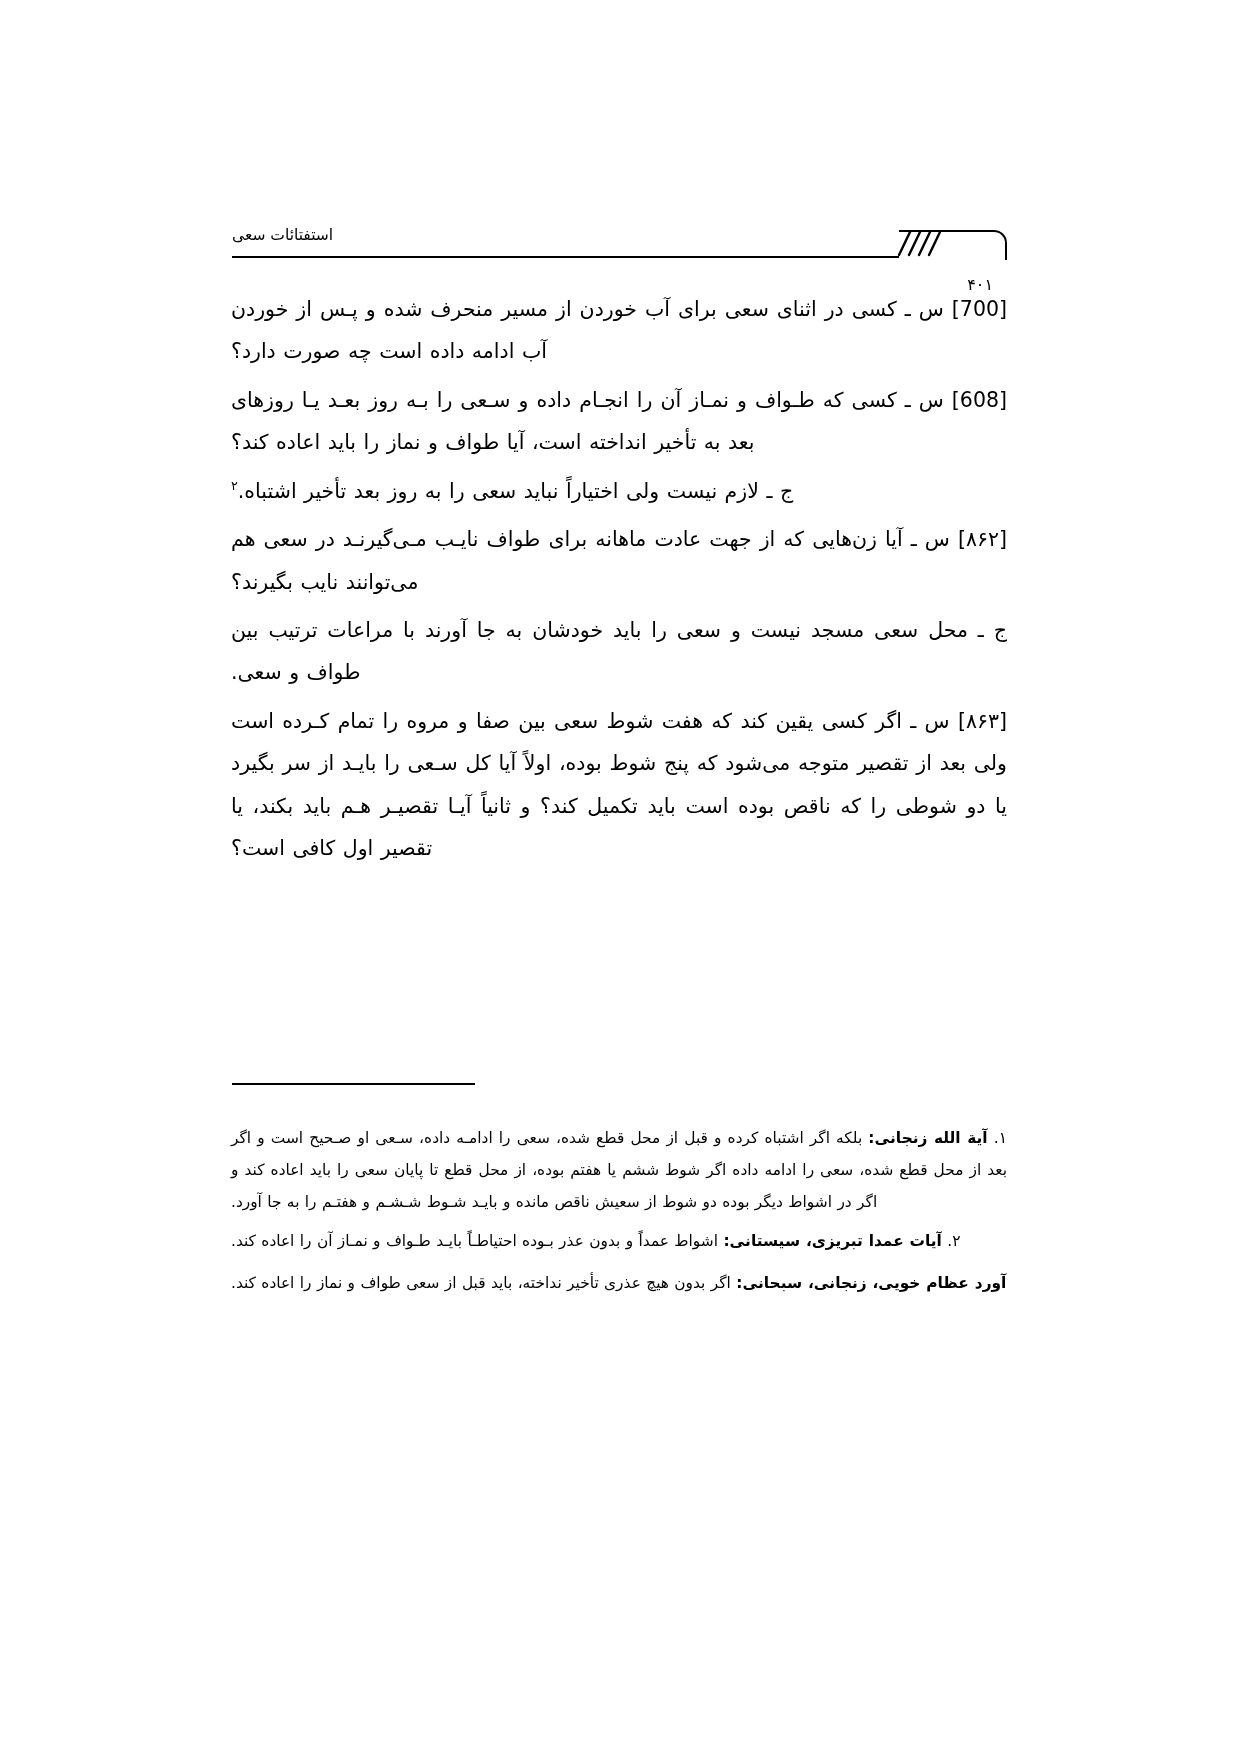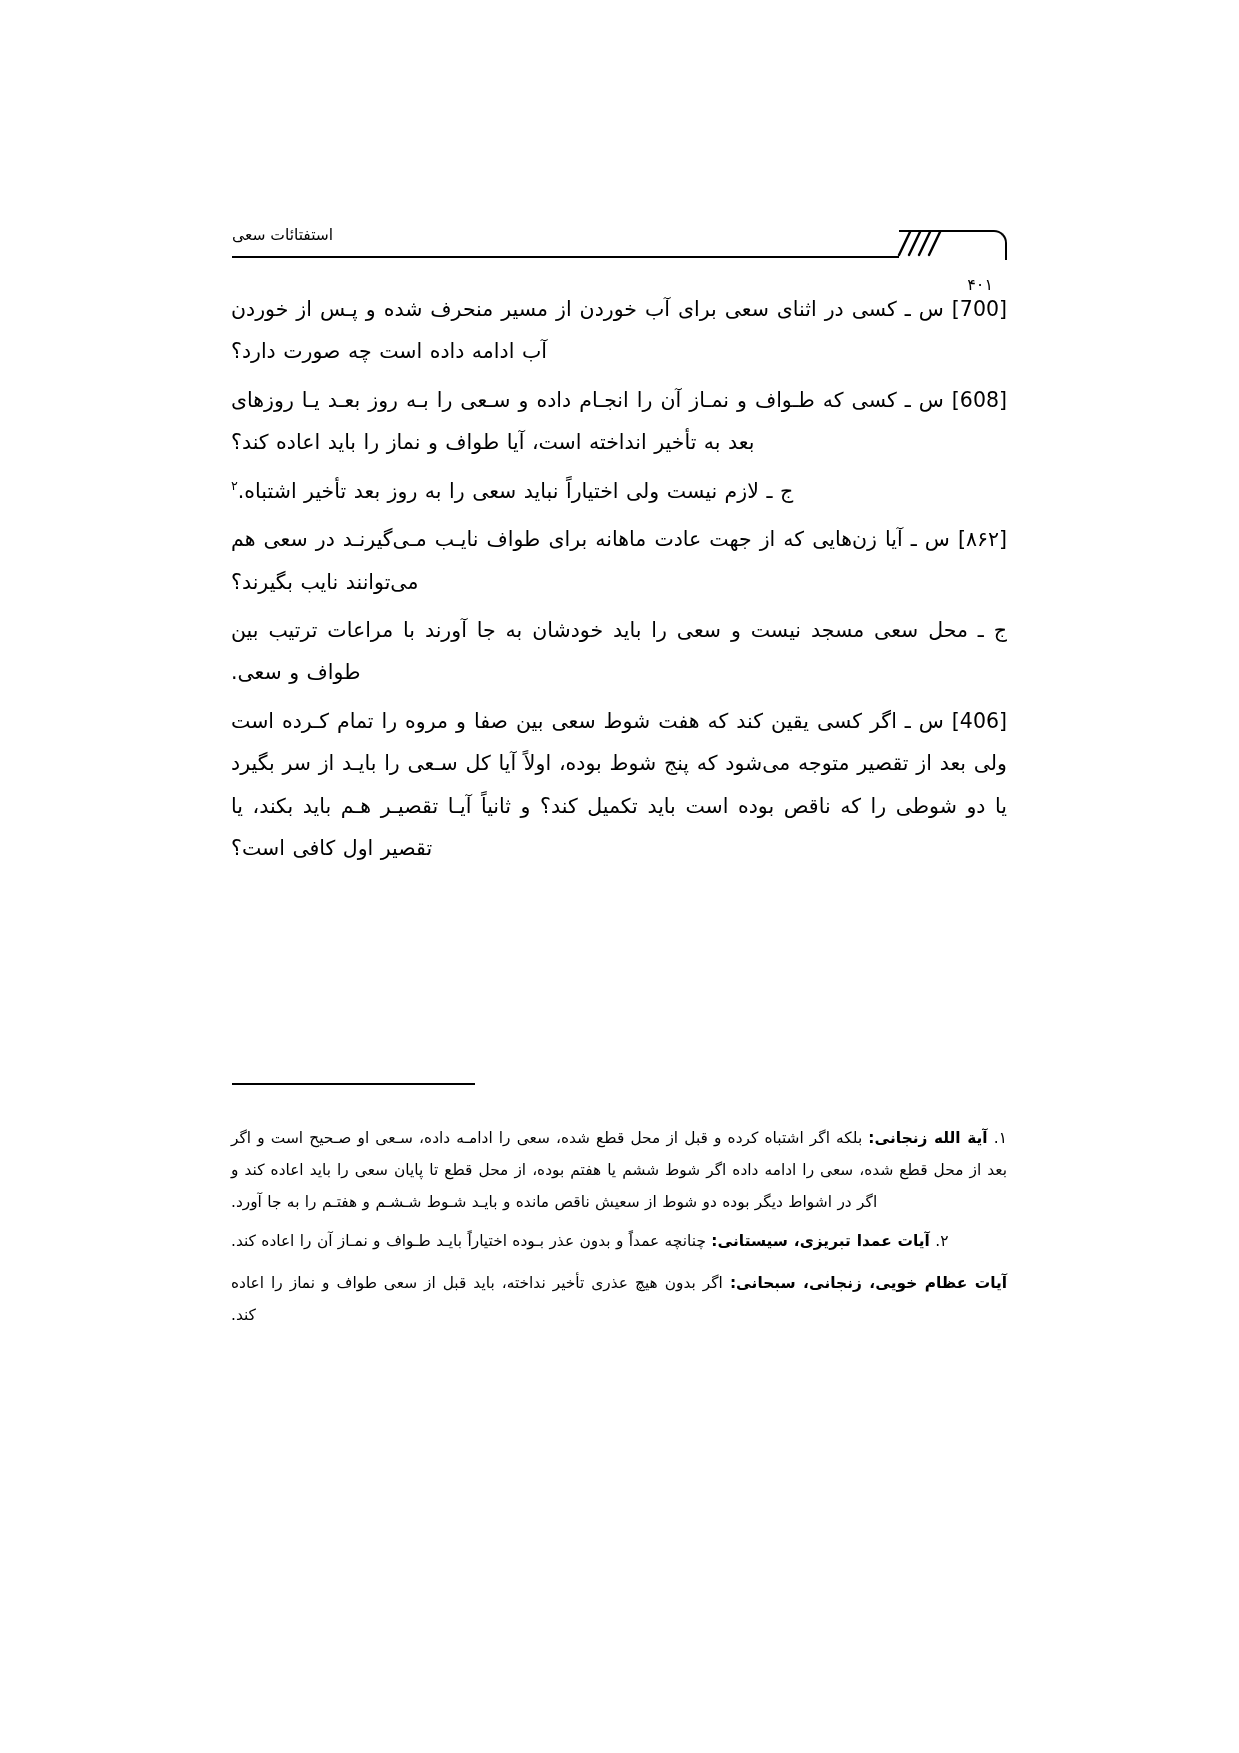--- a/index.html
+++ b/index.html
@@ -162,27 +162,27 @@
 
 
     <p class="para"><span>[608] س ـ کسی که طـواف و نمـاز آن را انجـام داده و سـعی را بـه روز بعـد یـا روزهای بعد به تأخیر انداخته است، آیا طواف و نماز را باید اعاده کند؟</span></p>
 
     <p class="para qa-answer"><span>ج ـ لازم نیست ولی اختیاراً نباید سعی را به روز بعد تأخیر اشتباه.</span><sup class="fn">۲</sup></p>
 
     <p class="para"><span>[۸۶۲] س ـ آیا زن‌هایی که از جهت عادت ماهانه برای طواف نایـب مـی‌گیرنـد در سعی هم می‌توانند نایب بگیرند؟</span></p>
 
     <p class="para qa-answer"><span>ج ـ محل سعی مسجد نیست و سعی را باید خودشان به جا آورند با مراعات ترتیب بین طواف و سعی.</span></p>
 
-    <p class="para"><span>[406] س ـ اگر کسی یقین کند که هفت شوط سعی بین صفا و مروه را تمام کـرده است ولی بعد از تقصیر متوجه می‌شود که پنج شوط بوده، اولاً آیا کل سـعی را بایـد از سر بگیرد یا دو شوطی را که ناقص بوده است باید تکمیل کند؟ و ثانیاً آیـا تقصیـر هـم باید بکند، یا تقصیر اول کافی است؟</span></p>
+    <p class="para"><span>[۸۶۳] س ـ اگر کسی یقین کند که هفت شوط سعی بین صفا و مروه را تمام کـرده است ولی بعد از تقصیر متوجه می‌شود که پنج شوط بوده، اولاً آیا کل سـعی را بایـد از سر بگیرد یا دو شوطی را که ناقص بوده است باید تکمیل کند؟ و ثانیاً آیـا تقصیـر هـم باید بکند، یا تقصیر اول کافی است؟</span></p>
   </div>
 
   <div class="fn-rule"></div>
 
   <div class="footnotes">
 
     <p class="fnote"><span class="fn-marker">۱.</span> <span class="fn-auth">آیة الله زنجانی:</span> <span>بلکه اگر اشتباه کرده و قبل از محل قطع شده، سعی را ادامـه داده، سـعی او صـحیح است و اگر بعد از محل قطع شده، سعی را ادامه داده اگر شوط ششم یا هفتم بوده، از محل قطع تا پایان سعی را باید اعاده کند و اگر در اشواط دیگر بوده دو شوط از سعیش ناقص مانده و بایـد شـوط شـشـم و هفتـم را به جا آورد.</span></p>
 
-    <p class="fnote"><span class="fn-marker">۲.</span> <span class="fn-auth">آیات عمدا تبریزی، سیستانی:</span> <span>چنانچه عمداً و بدون عذر بـوده اختیاراً بایـد طـواف و نمـاز آن را اعاده کند.</span></p>
+    <p class="fnote"><span class="fn-marker">۲.</span> <span class="fn-auth">آیات عمدا تبریزی، سیستانی:</span> <span>اشواط عمداً و بدون عذر بـوده احتیاطـاً بایـد طـواف و نمـاز آن را اعاده کند.</span></p>
 
-    <p class="fnote cont"><span class="fn-auth">آیات عظام خویی، زنجانی، سبحانی:</span> <span>اگر بدون هیچ عذری تأخیر نداخته، باید قبل از سعی طواف و نماز را اعاده کند.</span></p>
+    <p class="fnote cont"><span class="fn-auth">آورد عظام خویی، زنجانی، سبحانی:</span> <span>اگر بدون هیچ عذری تأخیر نداخته، باید قبل از سعی طواف و نماز را اعاده کند.</span></p>
   </div>
 
 </div>
 
 </body></html>

